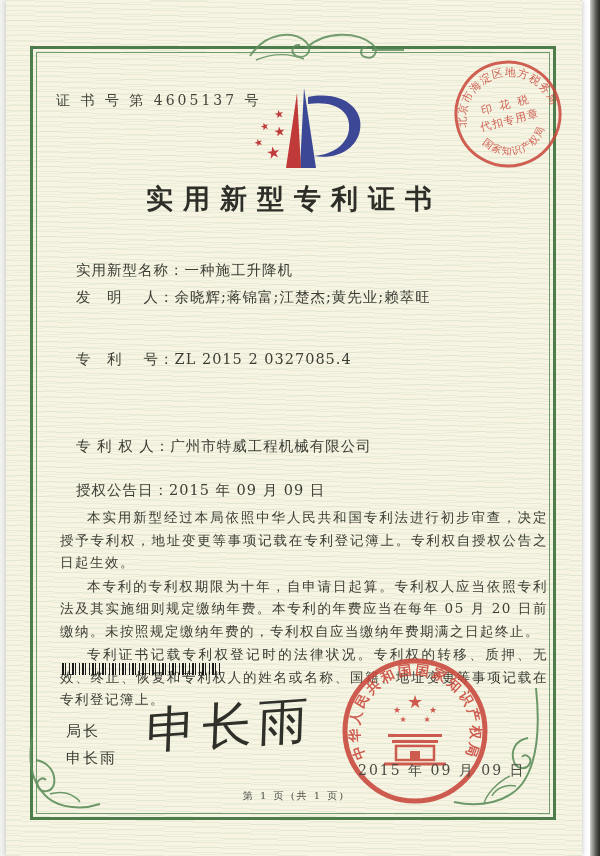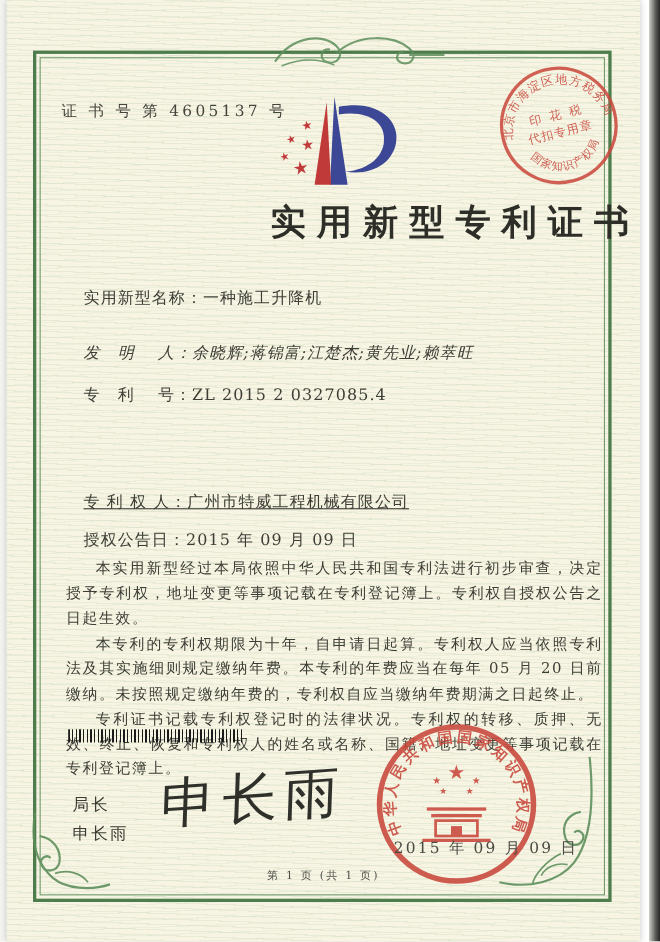--- a/index.html
+++ b/index.html
@@ -11,22 +11,22 @@
     background-color:#f7f4e3;
     background-image:
       repeating-linear-gradient(2deg, rgba(150,190,140,.16) 0 1px, rgba(0,0,0,0) 1px 5px),
       repeating-linear-gradient(-2deg, rgba(150,190,140,.10) 0 1px, rgba(0,0,0,0) 1px 7px);
     box-shadow:0 0 6px rgba(0,0,0,.25);}
   .frame-outer{position:absolute;left:24px;top:46px;width:520px;height:768px;
     border:3px solid #4d7d4c;}
   .frame-inner{position:absolute;left:3px;top:3px;right:3px;bottom:3px;
     border:1px solid #6f9b6d;}
   .cert-no{position:absolute;left:50px;top:92px;font-size:14px;letter-spacing:3px;color:#44443c;}
-  .title{position:absolute;left:0;top:181px;width:576px;text-align:right;
-    font-size:32px;letter-spacing:10px;color:#2e2e28;font-weight:600;}
+  .title{position:absolute;left:0;top:181px;width:576px;text-align:center;
+    font-size:27px;letter-spacing:10px;color:#2e2e28;font-weight:600;}
   .field{position:absolute;left:56px;width:480px;font-size:14.5px;color:#3d3d35;letter-spacing:1px;white-space:nowrap;margin-left:14px;}
   .para-block{position:absolute;left:54px;top:506px;width:488px;}
   .para{font-size:13.5px;line-height:22.5px;color:#3d3d35;text-align:justify;
     text-indent:2em;margin:0 0 1px 0;letter-spacing:1.5px;}
   .barcode{position:absolute;left:56px;top:663px;width:158px;height:12px;
     background:repeating-linear-gradient(90deg,#1a1a1a 0 2px,transparent 2px 3px,#1a1a1a 3px 4px,transparent 4px 7px,#1a1a1a 7px 8px,transparent 8px 10px);}
   .director{position:absolute;left:60px;top:706px;font-size:15px;color:#3a3a32;
     font-family:"DejaVu Sans","Liberation Sans",sans-serif;letter-spacing:2px;line-height:27px;margin-top:12px;}
   .signature{position:absolute;left:140px;top:692px;width:180px;font-size:50px;color:#30302b;
     transform:rotate(-4deg) skewX(-6deg);letter-spacing:6px;white-space:nowrap;}
@@ -106,27 +106,27 @@
       <text fill="#c9473b" font-size="10" letter-spacing="1">
         <textPath href="#arcBot" startOffset="50%" text-anchor="middle">国家知识产权局</textPath>
       </text>
     </svg>
 
     <div class="title">实用新型专利证书</div>
 
     <div class="field" style="top:261px;">
       <span>实用新型名称：</span><span>一种施工升降机</span>
     </div>
-    <div class="field" style="top:311px;font-style:italic;">
+    <div class="field" style="top:288px;">
       <span>发　明　 人：</span><span>余晓辉;蒋锦富;江楚杰;黄先业;赖萃旺</span>
     </div>
     <div class="field" style="top:350px;">
       <span>专　利　 号：</span><span>ZL 2015 2 0327085.4</span>
     </div>
-    <div class="field" style="top:447px;text-decoration:underline;">
+    <div class="field" style="top:437px;">
       <span>专 利 权 人：</span><span>广州市特威工程机械有限公司</span>
     </div>
     <div class="field" style="top:481px;">
       <span>授权公告日：</span><span>2015 年 09 月 09 日</span>
     </div>
 
     <div class="para-block">
       <p class="para">本实用新型经过本局依照中华人民共和国专利法进行初步审查，决定授予专利权，地址变更等事项记载在专利登记簿上。专利权自授权公告之日起生效。</p>
       <p class="para">本专利的专利权期限为十年，自申请日起算。专利权人应当依照专利法及其实施细则规定缴纳年费。本专利的年费应当在每年 05 月 20 日前缴纳。未按照规定缴纳年费的，专利权自应当缴纳年费期满之日起终止。</p>
       <p class="para">专利证书记载专利权登记时的法律状况。专利权的转移、质押、无效、终止、恢复和专利权人的姓名或名称、国籍、地址变更等事项记载在专利登记簿上。</p>

